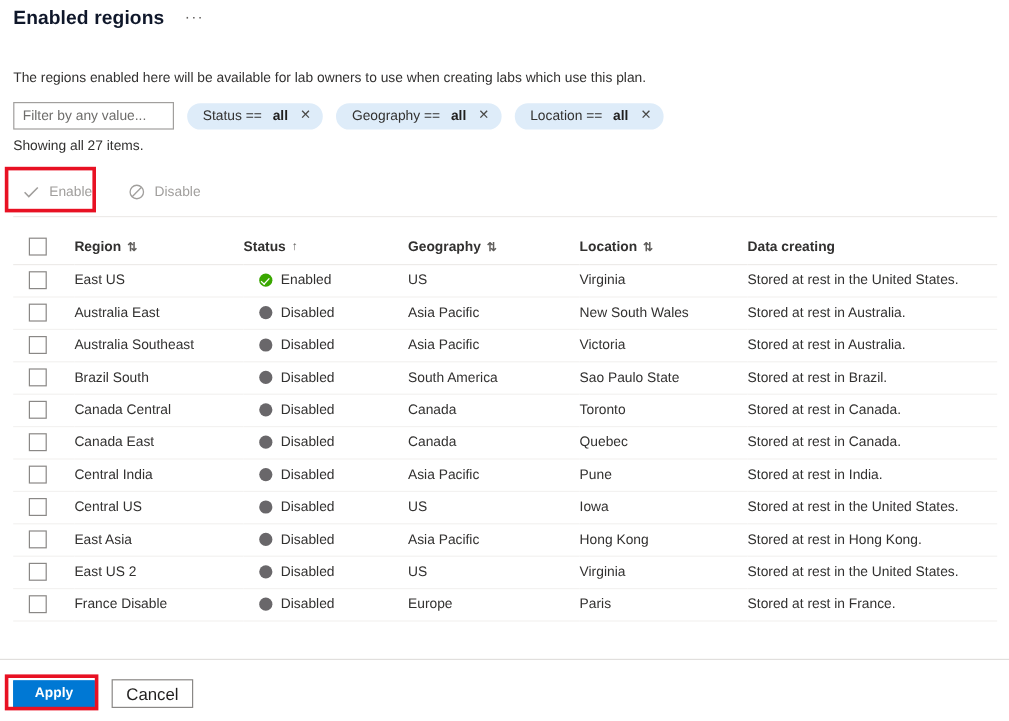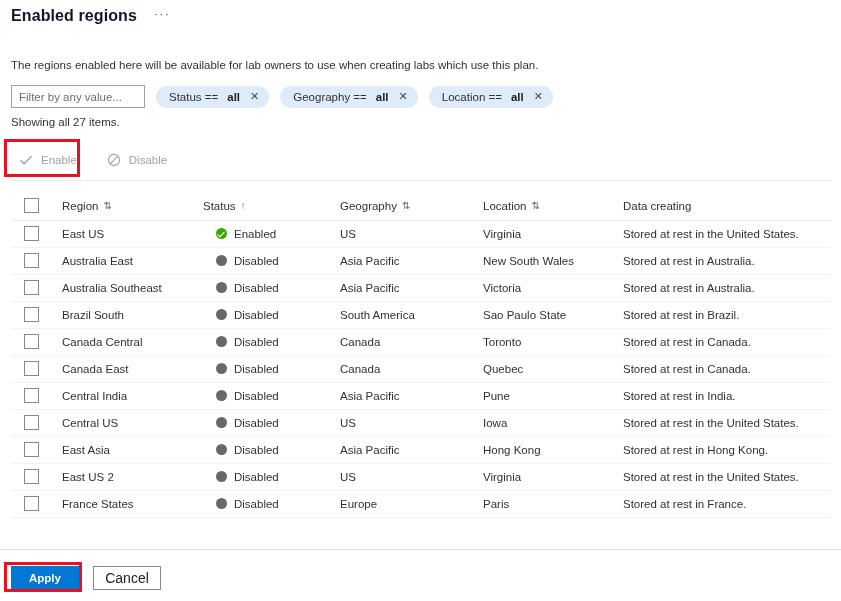--- a/index.html
+++ b/index.html
@@ -171,21 +171,21 @@
   table.grid th, table.grid td {
     text-align: left;
     font-size: 11.5px;
     font-weight: 400;
     color: #323130;
     padding: 0;
     vertical-align: middle;
   }
   table.grid thead th {
     height: 28px;
-    font-weight: 400;
+    font-weight: 700;
     color: #323130;
     border-bottom: 1px solid #edebe9;
   }
   table.grid tbody td {
     height: 27px;
     border-bottom: 1px solid #f3f2f1;
     color: #323130;
   }
   .col-check  { width: 51px; }
   .col-region { width: 141px; }
@@ -249,20 +249,21 @@
     top: 549px;
     width: 841px;
     height: 1px;
     background: #e1dfdd;
   }
   .footer {
     position: absolute;
     left: 11px;
     top: 566px;
     display: flex;
+    align-items: center;
     gap: 14px;
   }
   .btn-primary {
     width: 68px;
     height: 23px;
     background: #0078d4;
     color: #ffffff;
     border: 1px solid #0078d4;
     font-family: "Liberation Sans", sans-serif;
     font-size: 11.5px;
@@ -534,21 +535,21 @@
             </div>
           </td>
           <td class="cell-pad">US</td>
           <td class="cell-pad">Virginia</td>
           <td class="cell-pad">Stored at rest in the United States.</td>
         </tr>
         <tr>
           <td>
             <div class="chk"></div>
           </td>
-          <td class="cell-pad">France States</td>
+          <td class="cell-pad">France Disable</td>
           <td>
             <div class="status-cell">
               <span class="dot-disabled"></span>
               <span>Disabled</span>
             </div>
           </td>
           <td class="cell-pad">Europe</td>
           <td class="cell-pad">Paris</td>
           <td class="cell-pad">Stored at rest in France.</td>
         </tr>

